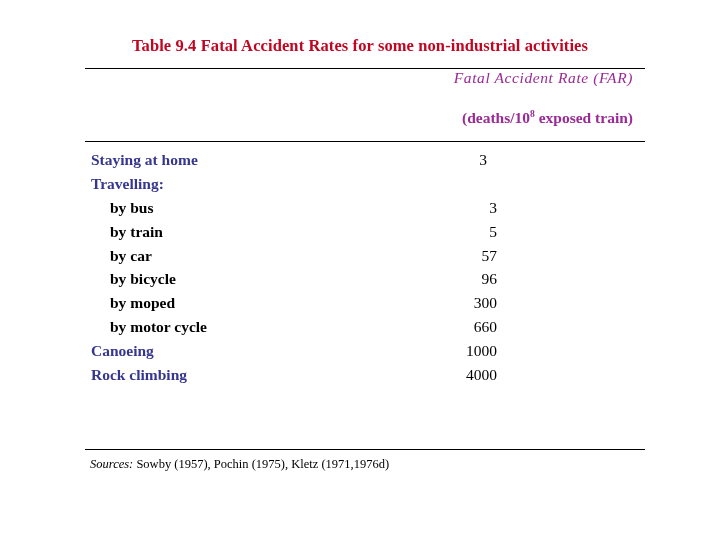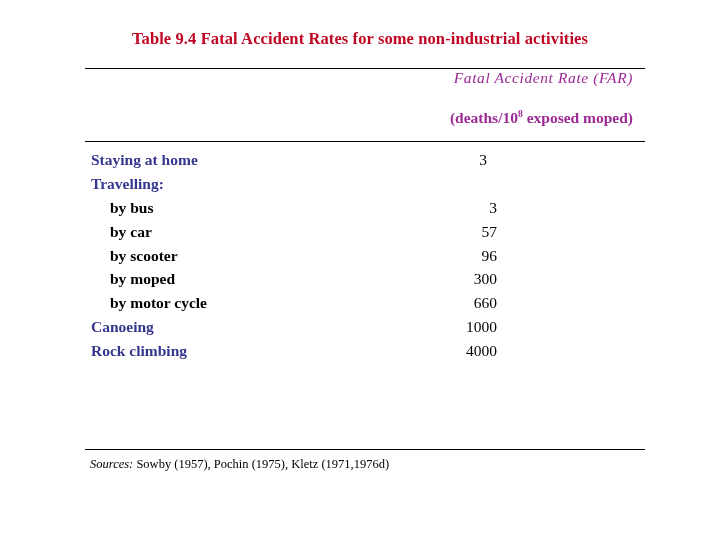--- a/index.html
+++ b/index.html
@@ -18,21 +18,21 @@
     position: relative;
     width: 720px;
     height: 540px;
     background: #ffffff;
   }
 
   
   .title {
     position: absolute;
     left: 0;
-    top: 29px;
+    top: 36px;
     width: 720px;
     text-align: center;
     font-size: 16.5px;
     font-weight: bold;
     color: #C00622;
     letter-spacing: 0.1px;
     white-space: nowrap;
   }
 
   
@@ -136,44 +136,48 @@
 <body>
 
 <div class="slide">
 
   <div class="title">Table 9.4  Fatal Accident Rates for some non-industrial activities</div>
 
   <div class="rule rule-top"></div>
 
   <div class="colhead colhead-line1">Fatal Accident Rate (FAR)</div>
 
-  <div class="colhead colhead-line2"><span>(deaths/10</span><sup>8</sup><span> exposed moped)</span></div>
+  <div class="colhead colhead-line2"><span>(deaths/10</span><sup>8</sup><span> exposed train)</span></div>
 
   <div class="rule rule-mid"></div>
 
   <table class="tbl">
     <tbody id="table-body">
         <tr class="lvl0">
           <td class="label">Staying at home</td>
           <td class="value offset">3</td>
         </tr>
         <tr class="lvl0">
           <td class="label">Travelling:</td>
           <td class="value"></td>
         </tr>
         <tr class="lvl1">
           <td class="label">by bus</td>
           <td class="value">3</td>
         </tr>
         <tr class="lvl1">
+          <td class="label">by train</td>
+          <td class="value">5</td>
+        </tr>
+        <tr class="lvl1">
           <td class="label">by car</td>
           <td class="value">57</td>
         </tr>
         <tr class="lvl1">
-          <td class="label">by scooter</td>
+          <td class="label">by bicycle</td>
           <td class="value">96</td>
         </tr>
         <tr class="lvl1">
           <td class="label">by moped</td>
           <td class="value">300</td>
         </tr>
         <tr class="lvl1">
           <td class="label">by motor cycle</td>
           <td class="value">660</td>
         </tr>

